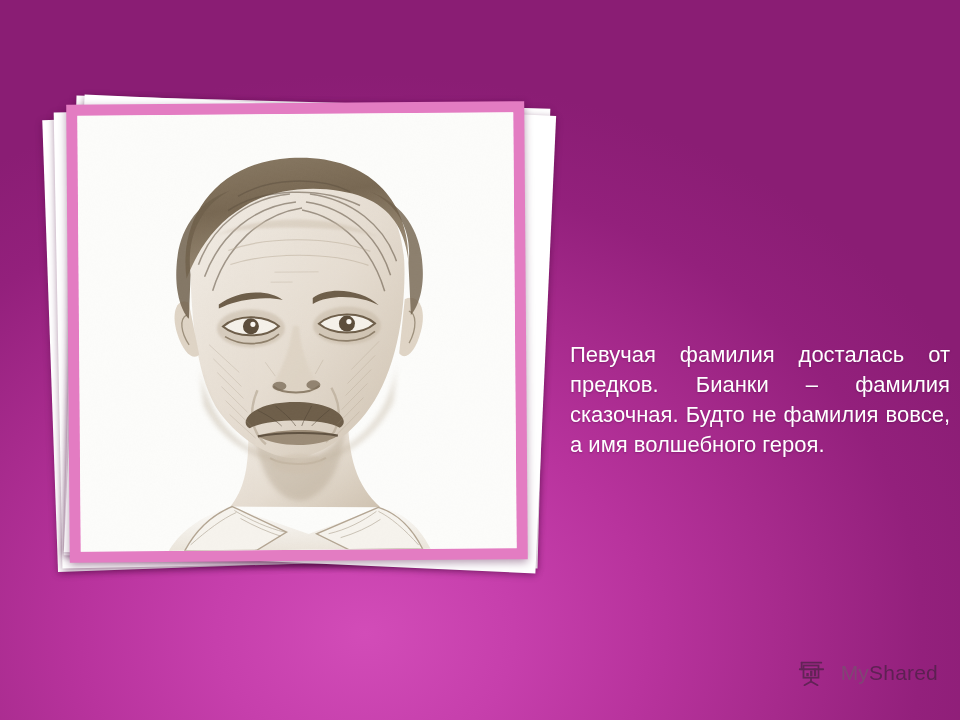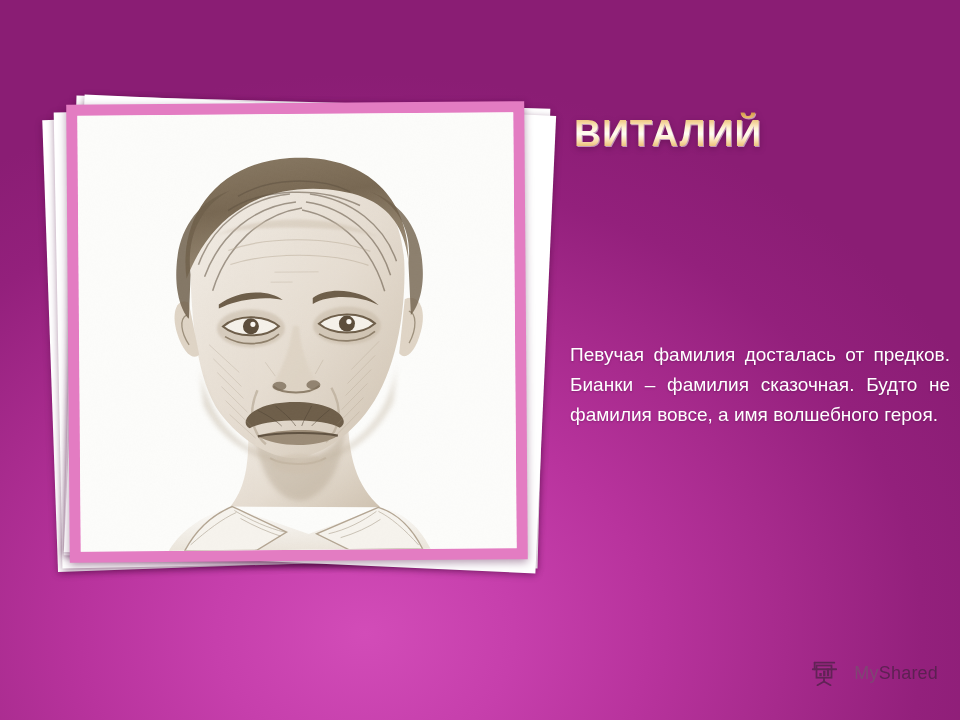--- a/index.html
+++ b/index.html
@@ -89,38 +89,38 @@
            drop-shadow(0 2px 3px rgba(60,5,50,0.40));
     white-space:nowrap;
   }
 
   
   #body-text {
     position:absolute;
     left:570px; top:340px;
     width:380px;
     color:#ffffff;
-    font-size:19px;
+    font-size:22px;
     line-height:30px;
     text-align:justify;
     text-shadow:0 1px 2px rgba(70,8,60,0.35);
   }
 
   
   #watermark {
     position:absolute;
     right:22px; bottom:32px;
     display:flex;
     align-items:center;
     gap:9px;
     opacity:0.62;
   }
   #watermark-icon { width:30px; height:30px; display:block; }
   #watermark-text {
-    font-size:18px;
+    font-size:21px;
     letter-spacing:0.2px;
     margin-left:6px;
   }
   .wm-my { color:#6f5a6b; }
   .wm-shared { color:#3c2039; }
 </style>
 </head>
 <body>
 
 <div id="slide">
@@ -283,21 +283,20 @@
               <path d="M244,246 L236,260"></path>
           </g>
           <rect width="436" height="436" filter="url(#grain)" fill="#8a7a64" opacity="0.16"></rect>
         </svg>
 
       </div>
     </div>
   </div>
 
   <div id="title-block">
-    <div class="title-line">Виталий</div>
   </div>
 
   <p id="body-text">Певучая фамилия досталась от предков. Бианки – фамилия сказочная. Будто не фамилия вовсе, а имя волшебного героя.</p>
 
   <div id="watermark">
     <svg id="watermark-icon" viewBox="0 0 32 32">
       <g fill="none" stroke="#3c2039" stroke-width="1.9" stroke-linecap="round">
         <path d="M6,5 L27,5"></path>
         <path d="M6,5 L6,12"></path>
         <path d="M4,12 L29,12"></path>

